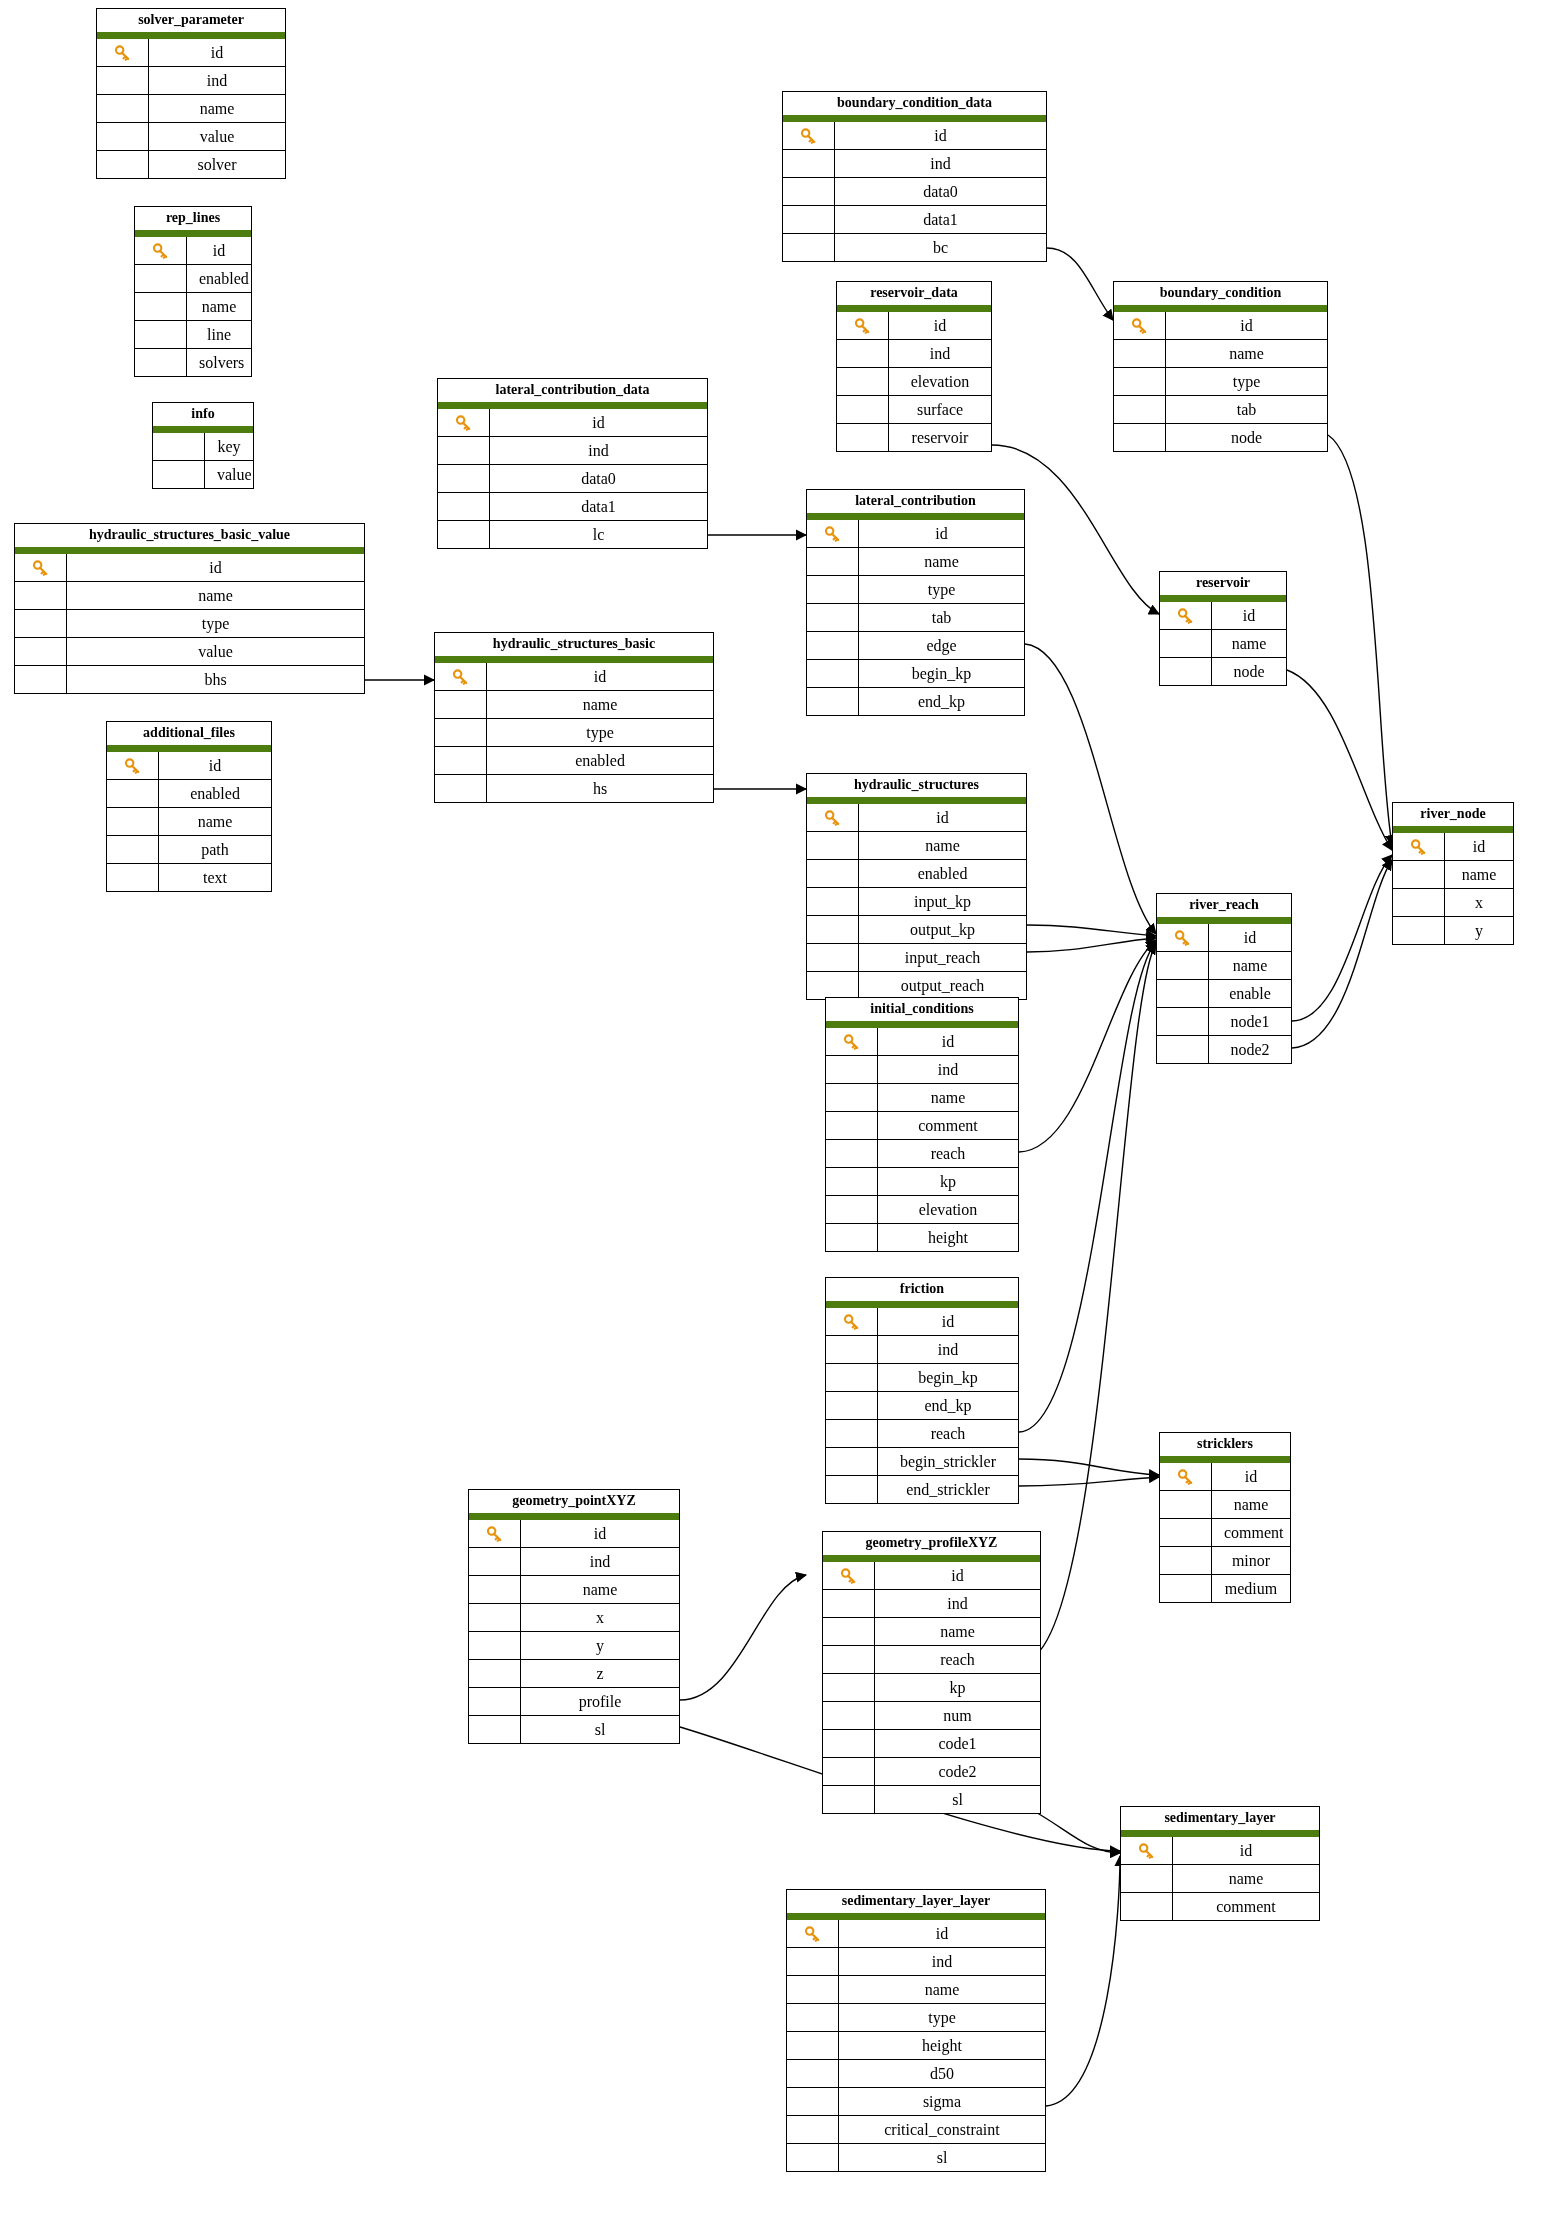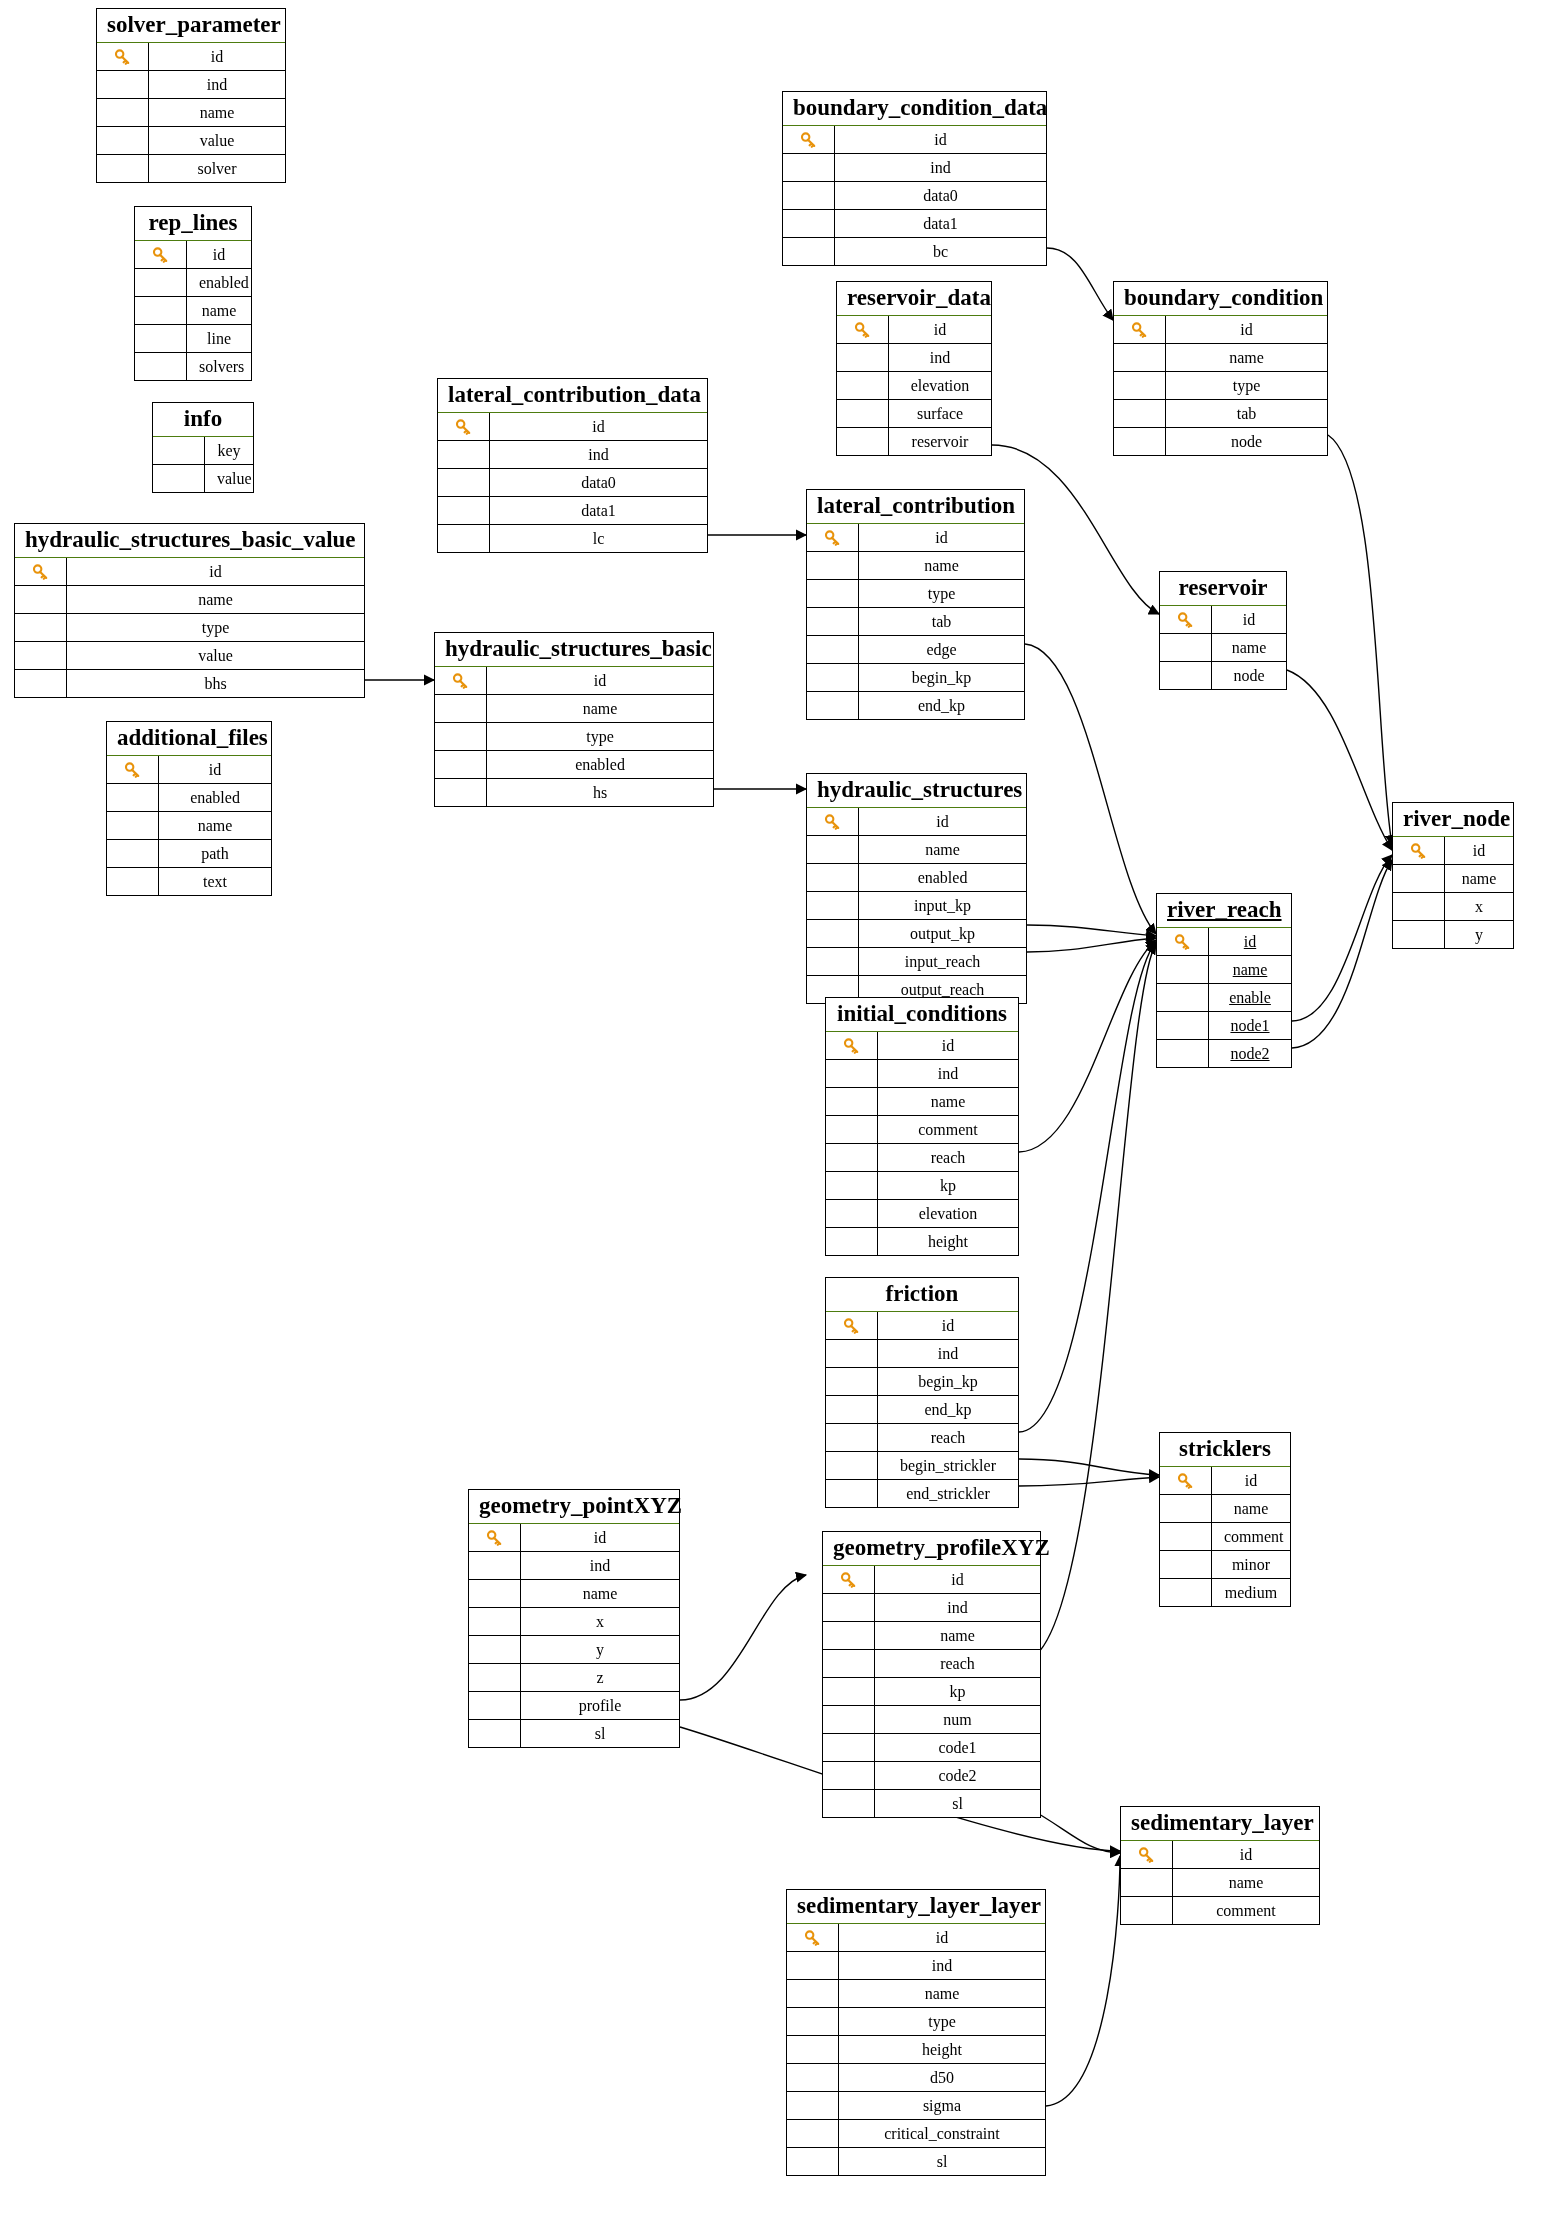--- a/index.html
+++ b/index.html
@@ -26,23 +26,23 @@
   }
   .entity {
     position: absolute;
     border: 1px solid #000000;
     background: #ffffff;
     box-sizing: border-box;
   }
   .entity .title {
     text-align: center;
     font-weight: bold;
-    font-size: 23px;
+    font-size: 14px;
     padding: 3px 10px 4px 10px;
-    border-bottom: 1px solid #4d7c0f;
+    border-bottom: 7px solid #4d7c0f;
     white-space: nowrap;
     line-height: 1.15;
   }
   .entity .row {
     display: flex;
     border-bottom: 1px solid #000000;
     height: 27px;
     align-items: stretch;
   }
   .entity .row:last-child {
@@ -502,21 +502,21 @@
       </div>
       <div class="row">
         <div class="keycell"></div>
         <div class="fieldcell">x</div>
       </div>
       <div class="row">
         <div class="keycell"></div>
         <div class="fieldcell">y</div>
       </div>
     </div>
-    <div class="entity" style="left: 1156px; top: 893px; width: 136px; text-decoration: underline;">
+    <div class="entity" style="left: 1156px; top: 893px; width: 136px;">
       <div class="title">river_reach</div>
       <div class="row">
         <div class="keycell">
           <svg class="keyicon" viewBox="0 0 24 24" aria-hidden="true">
             <circle cx="8" cy="8.5" r="5.2" fill="none" stroke="#e8930c" stroke-width="3"></circle>
             <path d="M11.2 12.2 L20 21 M16.4 17.4 L13.6 20.2 M19 20 L16.6 22.4" stroke="#e8930c" stroke-width="3" fill="none" stroke-linecap="round"></path>
           </svg>
         </div>
         <div class="fieldcell">id</div>
       </div>

